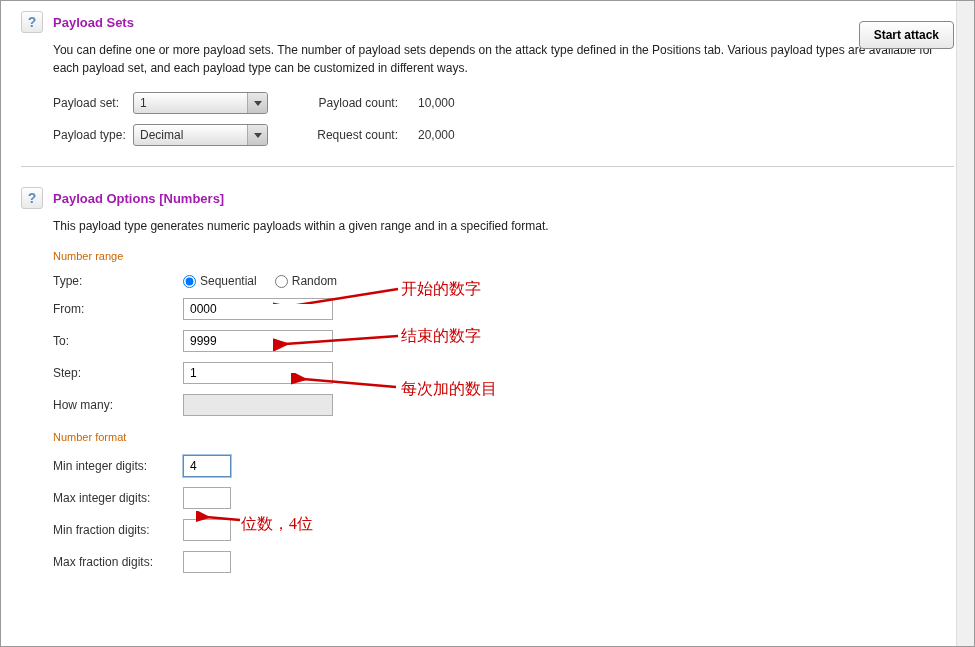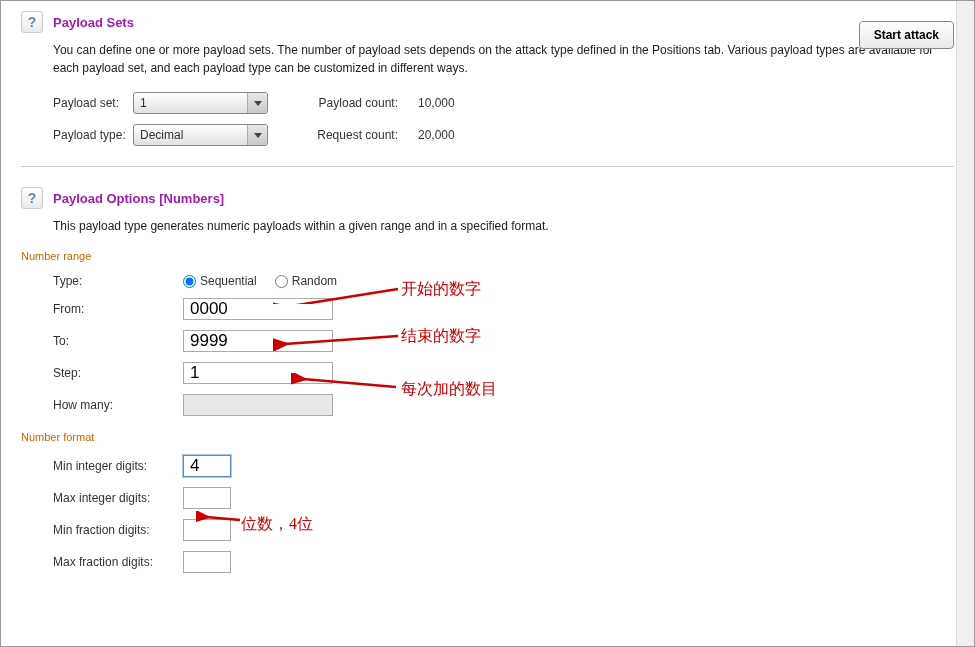--- a/index.html
+++ b/index.html
@@ -123,20 +123,21 @@
     }
     .divider {
       border: none;
       border-top: 1px solid #ccc;
       margin: 10px 0 20px 0;
     }
     .subsection-title {
       color: #cc6600;
       font-size: 11px;
       font-weight: normal;
+      margin-left: 32px;
       margin-bottom: 12px;
       margin-top: 15px;
     }
     .radio-group {
       display: flex;
       align-items: center;
       gap: 18px;
     }
     .radio-option {
       display: flex;
@@ -145,21 +146,21 @@
       cursor: pointer;
     }
     .radio-option input[type="radio"] {
       cursor: pointer;
     }
     .text-input {
       width: 150px;
       height: 22px;
       border: 1px solid #aaa;
       padding: 2px 6px;
-      font-size: 17px;
+      font-size: 12px;
     }
     .text-input.small {
       width: 48px;
     }
     .text-input.focused {
       border: 1px solid #5a8cc2;
       outline: 1px solid #a8c8e8;
     }
     .text-input:disabled {
       background: #e8e8e8;

